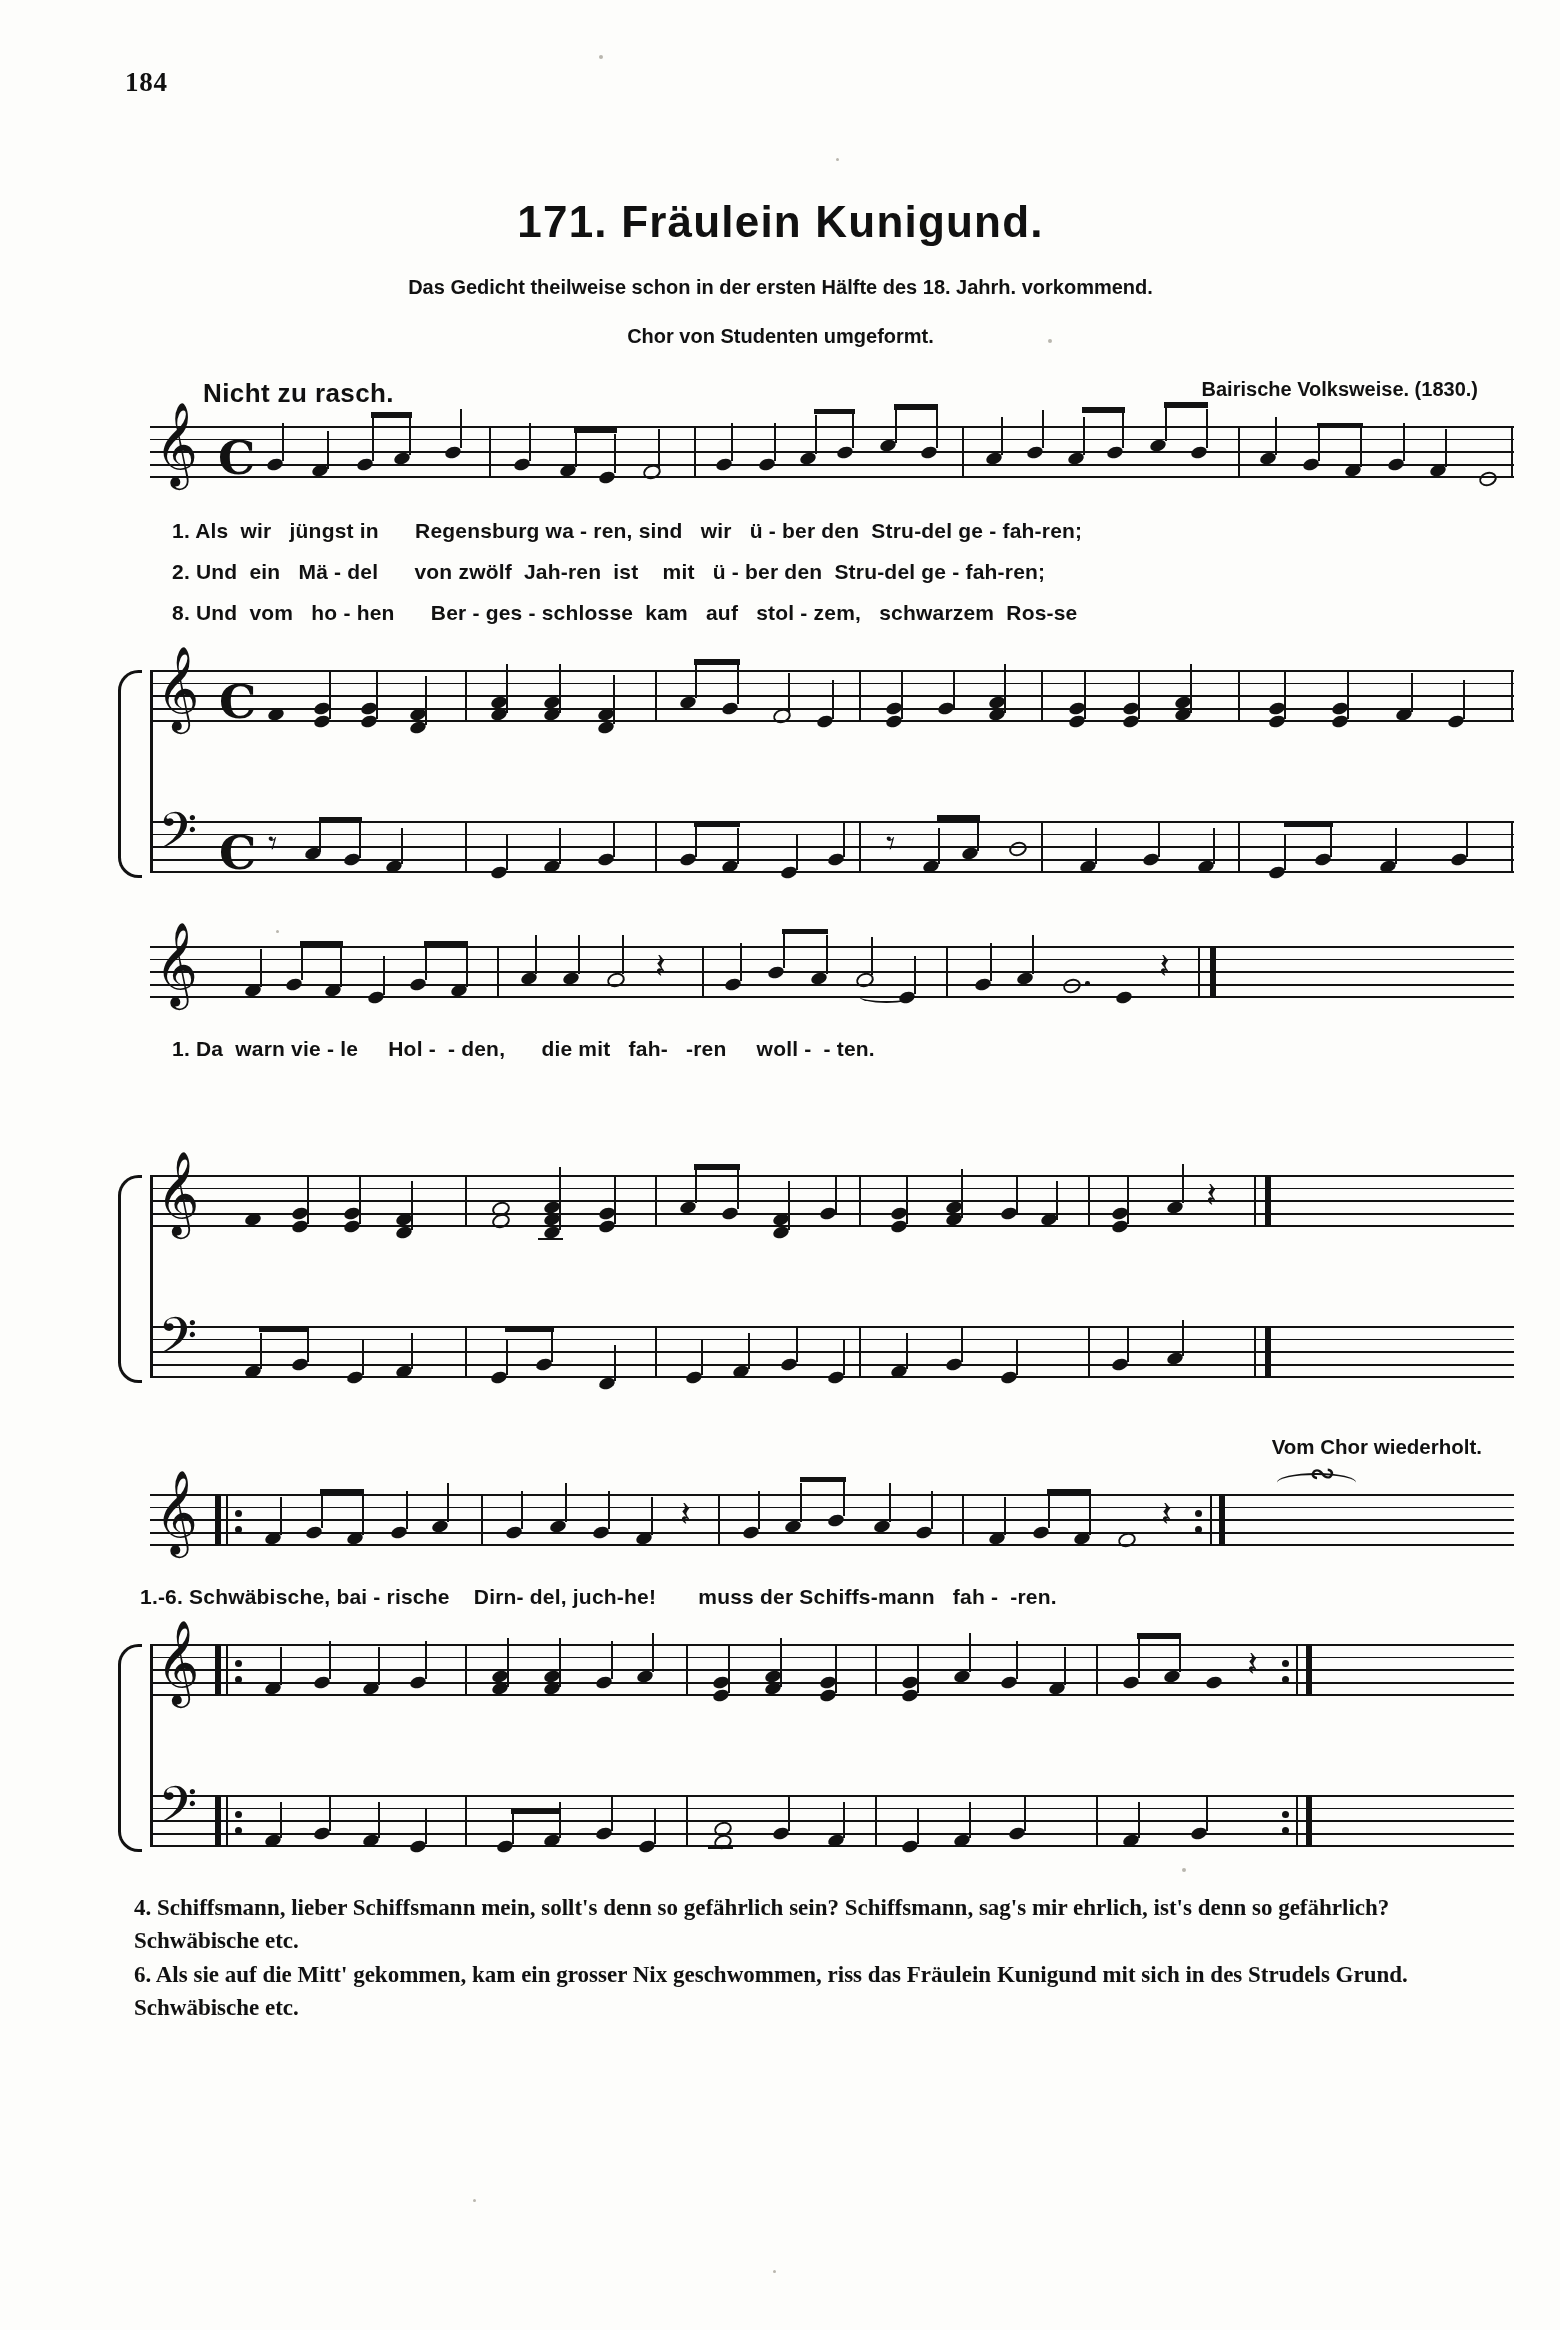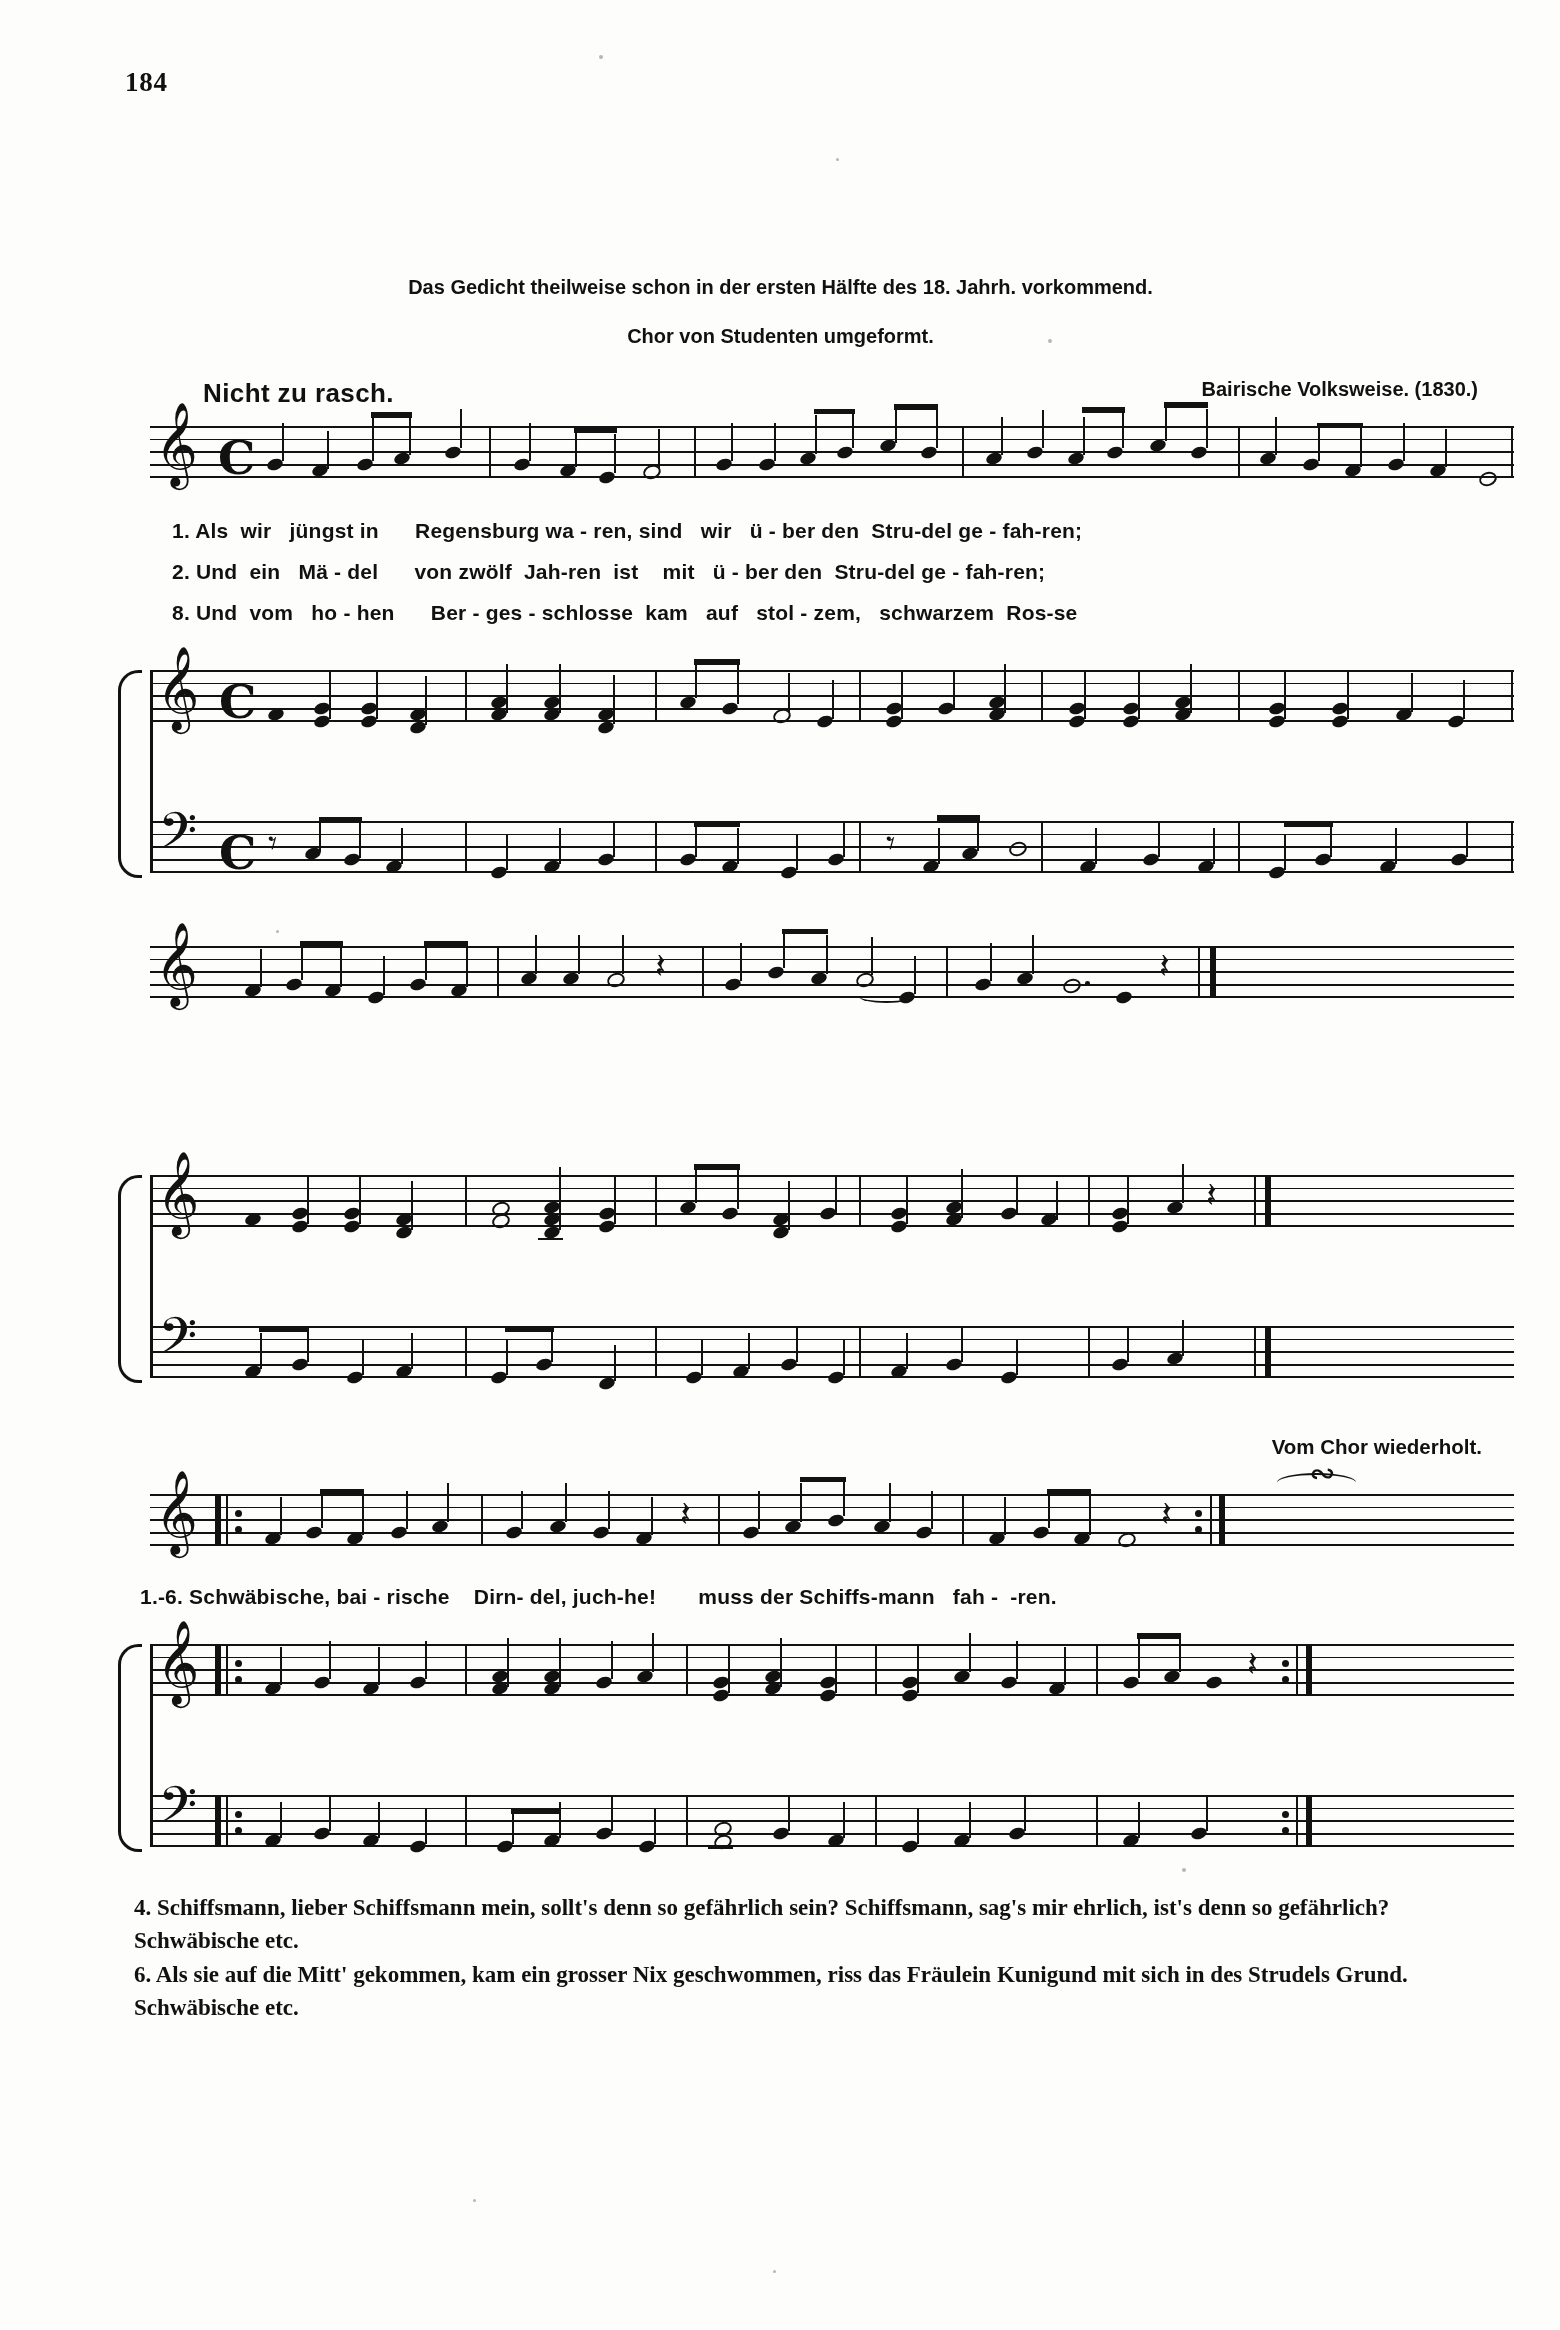--- a/index.html
+++ b/index.html
@@ -243,20 +243,21 @@
     border-radius: 50%;
   }
 </style>
 </head>
 <body>
 
 <div class="page">
 
   <div class="abs" id="page-number">184</div>
 
+  <div class="abs" id="song-title">171. Fräulein Kunigund.</div>
   <div class="abs" id="subtitle-1">Das Gedicht theilweise schon in der ersten Hälfte des 18. Jahrh. vorkommend.</div>
   <div class="abs" id="subtitle-2">Chor von Studenten umgeformt.</div>
   <div class="abs" id="tempo-mark">Nicht zu rasch.</div>
   <div class="abs" id="source-mark">Bairische Volksweise. (1830.)</div>
 
   <div class="system" style="left:150px; top:426px; width:1364px; height:71px;">
     <div class="staff">
       <div class="ln"></div>
         <div class="ln"></div>
         <div class="ln"></div>
@@ -539,20 +540,21 @@
     <div class="nh" style="left:867px; top:27px;"></div>
       <div class="stem" style="left:882px; top:-11px; height:39px;"></div>
     <div class="nh open" style="left:913px; top:33px;"></div>
     <div class="flagdot" style="left:935px; top:35px;"></div>
     <div class="nh" style="left:966px; top:46px;"></div>
     <div class="rest" style="left:1009px; top:3.2px;">𝄽</div>
     <div class="barline" style="left:1048px; top:0px; height:52px;"></div>
     <div class="barline thick" style="left:1060px; top:0px; height:52px;"></div>
   </div>
 
+  <div class="lyric-line" style="left:172px; top:1037px;">1. Da  warn vie - le     Hol -  - den,      die mit   fah-   -ren     woll -  - ten.</div>
 
   <div class="system" style="left:150px; top:1175px; width:1364px; height:205px;">
     <div class="brace" style="left:-32px; top:0px; height:202px;"></div>
     <div class="systembar" style="left:0px; top:0px; height:202px;"></div>
 
     <div class="staff" style="top:0px;">
       <div class="ln"></div>
         <div class="ln"></div>
         <div class="ln"></div>
         <div class="ln"></div>

